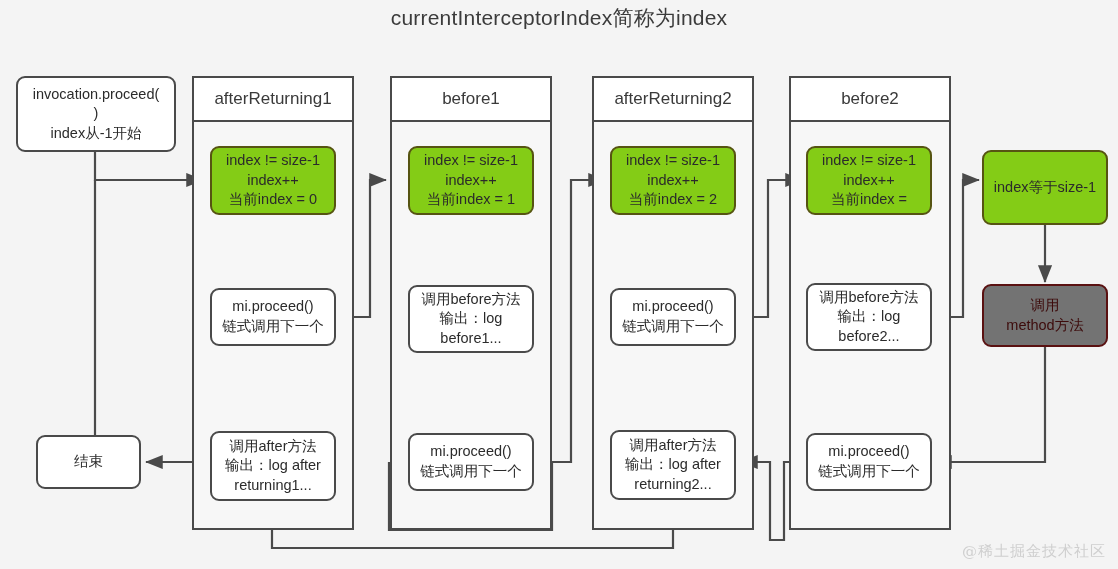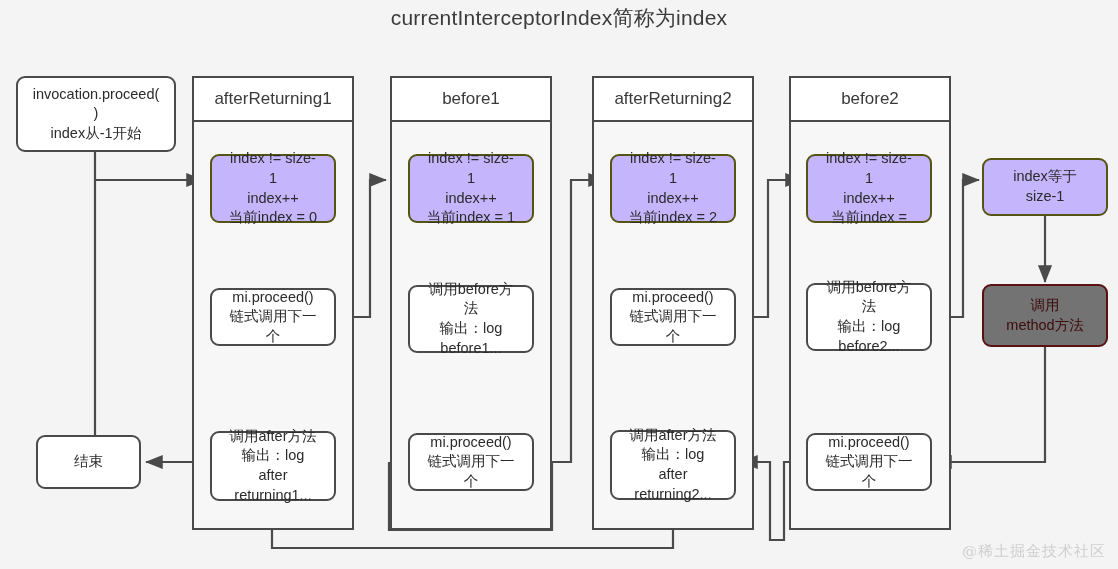--- a/index.html
+++ b/index.html
@@ -48,25 +48,25 @@
     box-sizing: border-box;
     border: 2px solid #4a4a4a;
     border-radius: 9px;
     background: #ffffff;
     display: flex;
     align-items: center;
     justify-content: center;
     text-align: center;
     font-size: 14.5px;
     line-height: 1.35;
-    padding: 4px 16px;
+    padding: 4px 6px;
     white-space: pre-line;
     color: #2b2b2b;
   }
-  .node.yellow { background: #c4b5fd; border-color: #565412; margin-top: 8px; }
+  .node.yellow { background: #84cc16; border-color: #565412; }
   .node.red    { background: #737373; border-color: #5a1111; color: #3d0b0b; }
   .node.plain  { background: #ffffff; }
 
   .watermark {
     position: absolute;
     right: 12px; bottom: 8px;
     font-size: 15px;
     color: #cfcfcf;
     font-family: "DejaVu Serif", serif;
     letter-spacing: 1px;
@@ -171,19 +171,19 @@
   </div>
   <div class="node yellow" style="left:806px; top:146px; width:126px; height:69px;">index != size-1
 index++
 当前index =</div>
   <div class="node plain" style="left:806px; top:283px; width:126px; height:68px;">调用before方法
 输出：log
 before2...</div>
   <div class="node plain" style="left:806px; top:433px; width:126px; height:58px;">mi.proceed()
 链式调用下一个</div>
 
-  <div class="node yellow" style="left:982px; top:150px; width:126px; height:58px;">index等于size-1</div>
+  <div class="node yellow" style="left:982px; top:150px; width:126px; height:75px;">index等于size-1</div>
   <div class="node red" style="left:982px; top:284px; width:126px; height:63px;">调用
 method方法</div>
 
   <div class="watermark">@稀土掘金技术社区</div>
 
 </div>
 
 </body></html>

